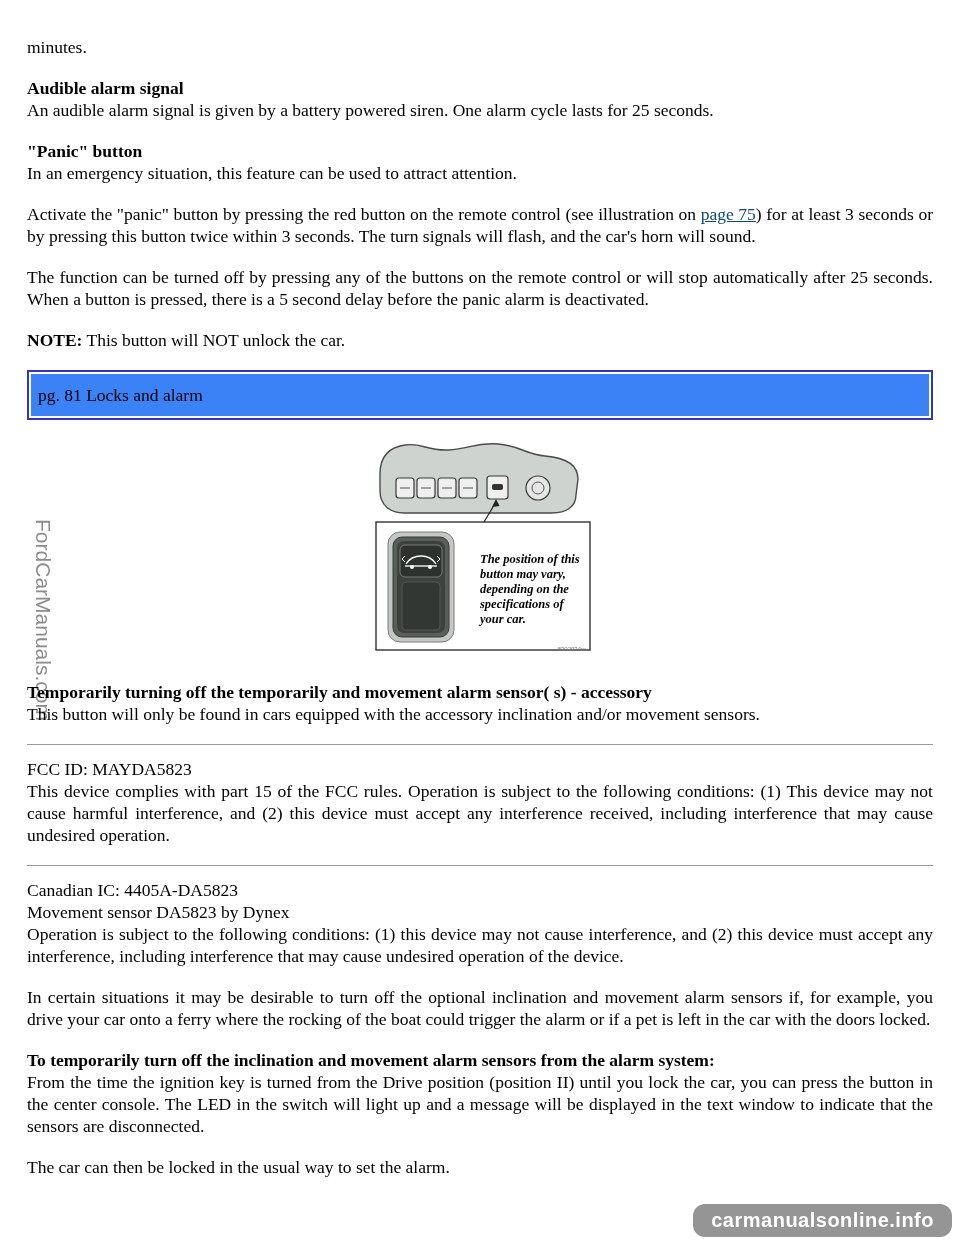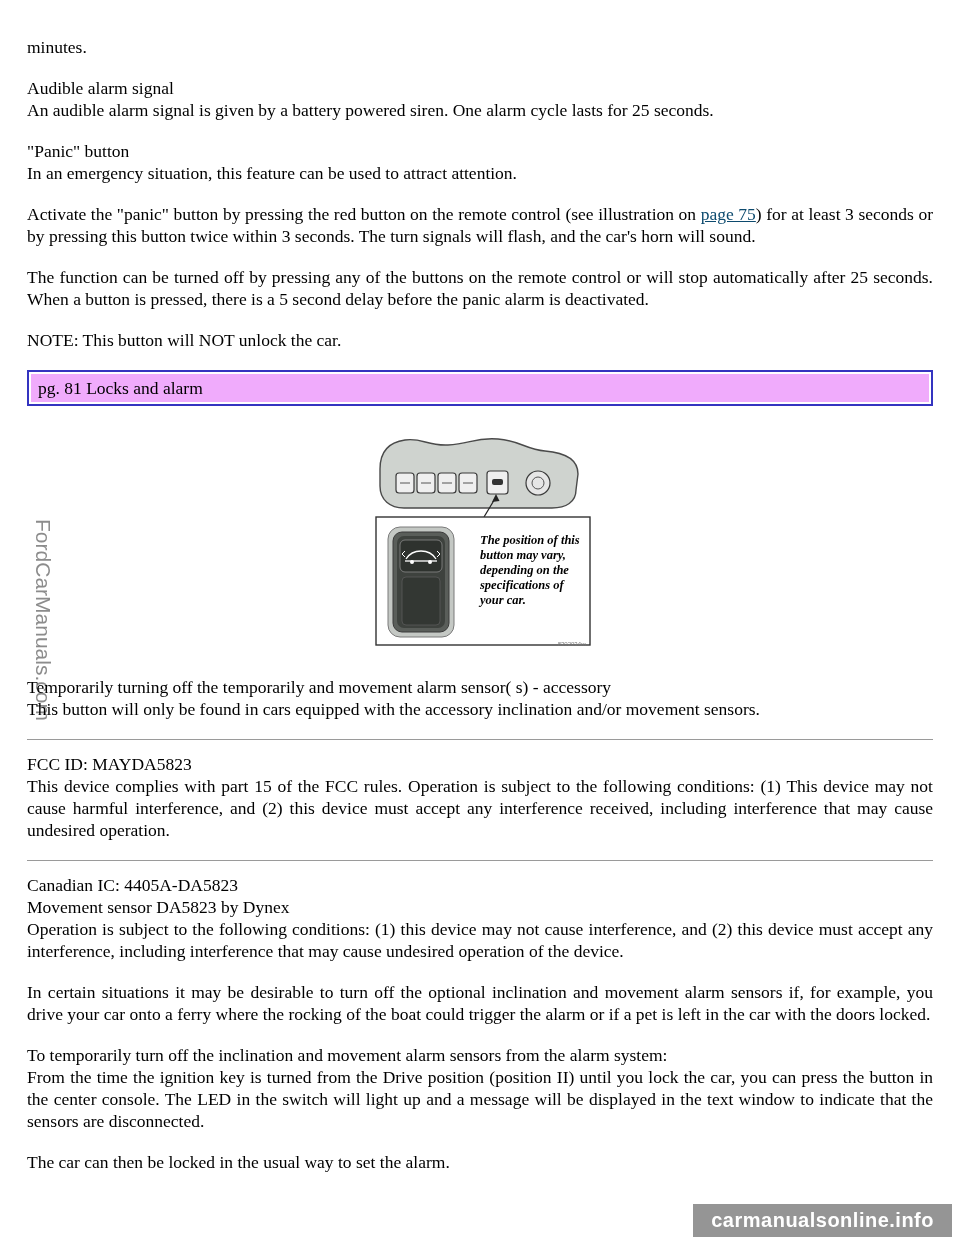--- a/index.html
+++ b/index.html
@@ -1,29 +1,29 @@
 <!DOCTYPE html>
 <html><head>
 <meta charset="utf-8">
 <style>
   html,body{margin:0;padding:0;background:#fff;}
   body{width:960px;font-family:"Liberation Serif","DejaVu Serif",serif;color:#000;}
   .page{position:relative;width:960px;height:1242px;overflow:hidden;background:#fff;}
   .content{position:relative;padding:36px 27px 0;font-size:17.5px;line-height:22px;}
   .para{margin:0 0 19px;text-align:justify;}
   .blk{display:block;}
-  .bold{font-weight:normal;}
+  .bold{font-weight:bold;}
   .doc-link{color:#0c4a6e;text-decoration:underline;cursor:pointer;}
-  .banner{border:2px solid #3434c0;background:#f0abfc;box-shadow:inset 0 0 0 2px #ffffff;padding:5px 9px;margin:0 0 27px;}
+  .banner{border:2px solid #3434c0;background:#3b82f6;box-shadow:inset 0 0 0 2px #ffffff;padding:12px 9px;margin:0 0 18px;}
   .rule{border:none;border-top:1px solid #9a9a9a;height:0;margin:0 0 13px;}
   .figure{position:relative;width:222px;height:215px;margin:0 0 28px 345px;}
-  .fig-caption{position:absolute;left:108px;top:100px;width:106px;font-size:12.5px;line-height:15px;font-style:italic;font-weight:bold;text-align:left;}
+  .fig-caption{position:absolute;left:108px;top:114px;width:106px;font-size:12.5px;line-height:15px;font-style:italic;font-weight:bold;text-align:left;}
   .fig-id{position:absolute;right:8px;top:200px;font-size:6px;color:#777;font-family:"Liberation Sans",sans-serif;}
   .watermark-left{position:absolute;left:-73px;top:608px;width:232px;text-align:center;transform:rotate(90deg);font-family:"Liberation Sans",sans-serif;font-size:21px;color:#8c8c8c;}
-  .watermark-br{position:absolute;right:8px;bottom:5px;background:rgba(140,140,140,0.92);color:#fff;font-family:"Liberation Sans",sans-serif;font-weight:bold;font-size:20px;letter-spacing:.5px;padding:5px 18px;border-radius:0;margin-left:45px;}
+  .watermark-br{position:absolute;right:8px;bottom:5px;background:rgba(140,140,140,0.92);color:#fff;font-family:"Liberation Sans",sans-serif;font-weight:bold;font-size:20px;letter-spacing:.5px;padding:5px 18px;border-radius:12px;margin-left:45px;}
 </style>
 </head>
 <body>
 
 <div class="page">
 
   <div class="watermark-left">FordCarManuals.com</div>
 
   <div class="content">
 

